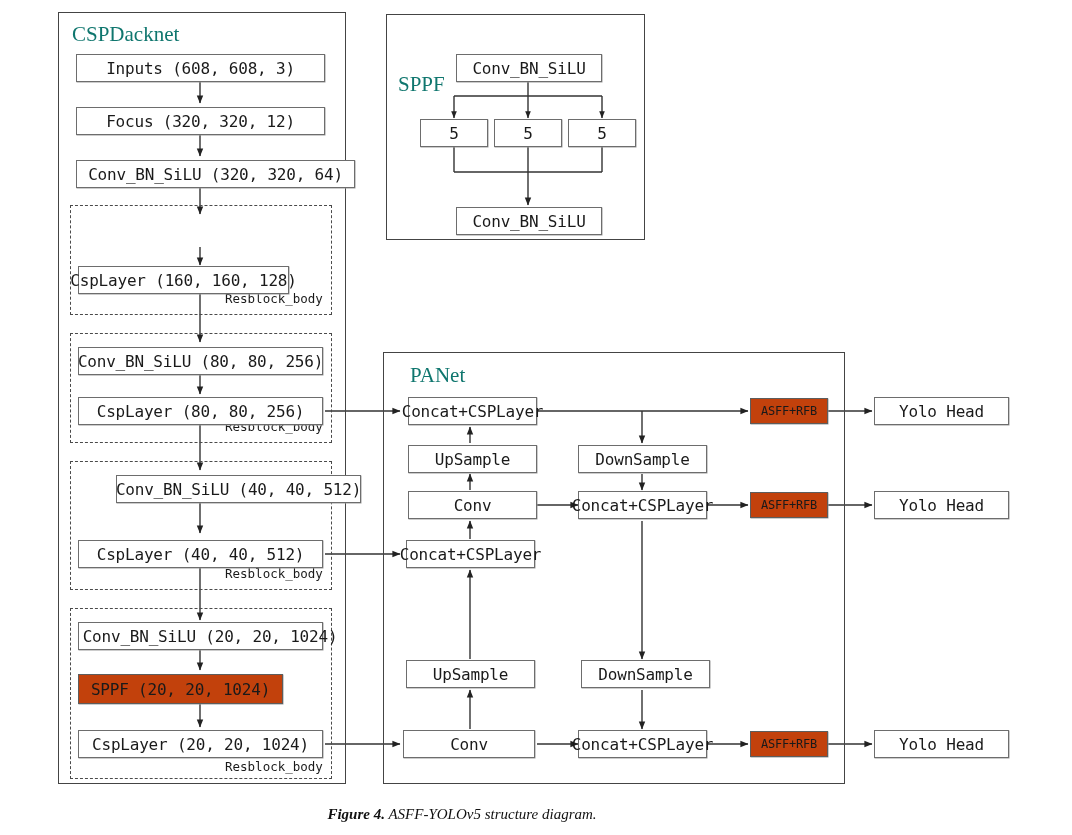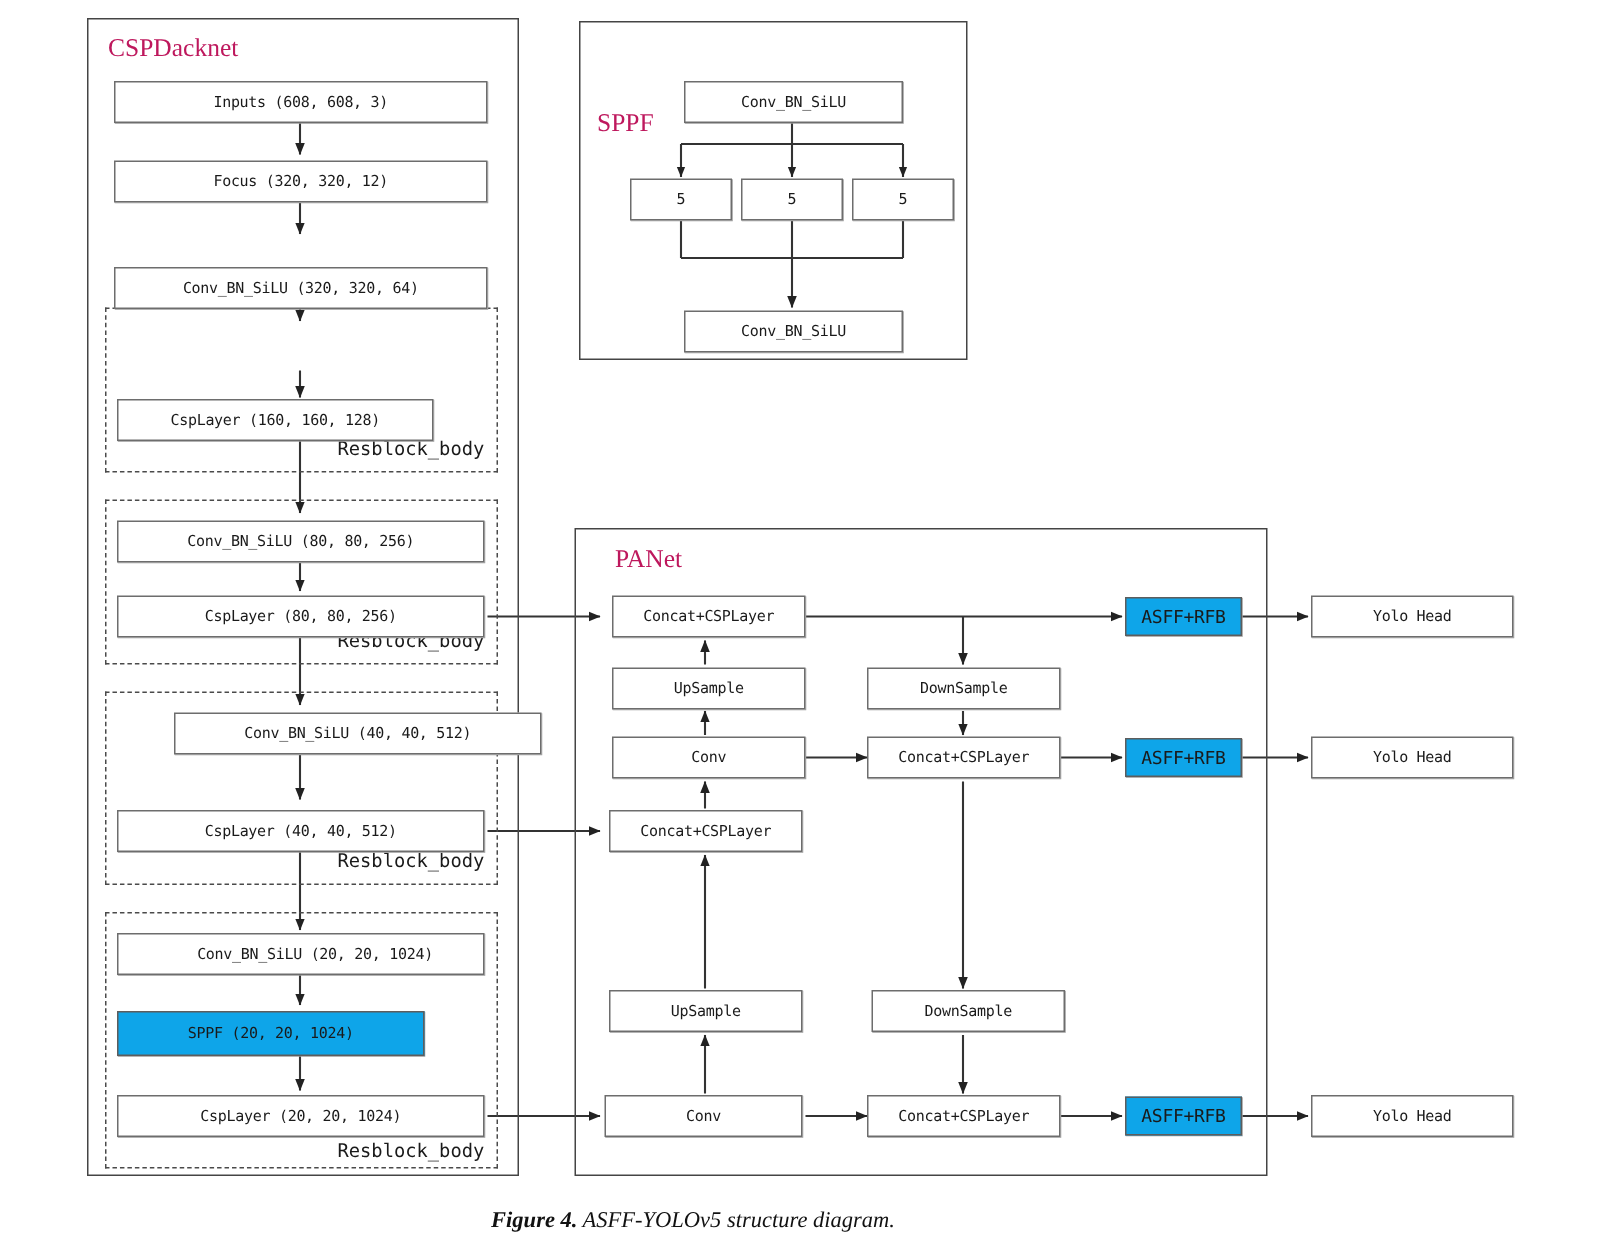--- a/index.html
+++ b/index.html
@@ -24,48 +24,48 @@
     width: 1072px;
     height: 800px;
   }
   
   .node {
     position: absolute;
     box-sizing: border-box;
     border: 1px solid #6d6d6d;
     background: #ffffff;
     font-family: "DejaVu Sans Mono", monospace;
-    font-size: 10px;
+    font-size: 16px;
     color: #1a1a1a;
     display: flex;
     align-items: center;
     justify-content: center;
     white-space: nowrap;
     letter-spacing: -0.2px;
     box-shadow: 0.5px 0.5px 0 #9a9a9a;
   }
   .node.pink {
-    background: #0ea5e9;
+    background: #c2410c;
     border-color: #5d5d5d;
   }
   .node.small {
     font-size: 12px;
   }
   
   .frame {
     position: absolute;
     box-sizing: border-box;
     border: 1px solid #444;
     background: transparent;
   }
   .frame-title {
     position: absolute;
     font-family: "Liberation Serif", serif;
-    font-size: 17px;
-    color: #be185d;
+    font-size: 21px;
+    color: #0f766e;
     white-space: nowrap;
   }
   .dashed {
     position: absolute;
     box-sizing: border-box;
     border: 1.5px dashed #4a4a4a;
     background: transparent;
   }
   .dashed-label {
     position: absolute;
@@ -198,21 +198,21 @@
     <div class="dashed-label" style="left:225px; top:419px;">Resblock_body</div>
 
     <div class="dashed" style="left:70px; top:461px; width:262px; height:129px;"></div>
     <div class="dashed-label" style="left:225px; top:566px;">Resblock_body</div>
 
     <div class="dashed" style="left:70px; top:608px; width:262px; height:171px;"></div>
     <div class="dashed-label" style="left:225px; top:759px;">Resblock_body</div>
 
     <div class="node" style="left:76px; top:54px; width:249px; height:28px;">Inputs (608, 608, 3)</div>
     <div class="node" style="left:76px; top:107px; width:249px; height:28px;">Focus (320, 320, 12)</div>
-    <div class="node" style="left:76px; top:178px; width:249px; height:28px;">Conv_BN_SiLU (320, 320, 64)</div>
+    <div class="node" style="left:76px; top:160px; width:279px; height:28px;">Conv_BN_SiLU (320, 320, 64)</div>
     <div class="node" style="left:78px; top:266px; width:211px; height:28px;">CspLayer (160, 160, 128)</div>
     <div class="node" style="left:78px; top:347px; width:245px; height:28px;">Conv_BN_SiLU (80, 80, 256)</div>
     <div class="node" style="left:78px; top:397px; width:245px; height:28px;">CspLayer (80, 80, 256)</div>
     <div class="node" style="left:78px; top:475px; width:245px; height:28px;margin-left:38px;">Conv_BN_SiLU (40, 40, 512)</div>
     <div class="node" style="left:78px; top:540px; width:245px; height:28px;">CspLayer (40, 40, 512)</div>
     <div class="node" style="left:78px; top:622px; width:245px; height:28px;padding-left:19px;">Conv_BN_SiLU (20, 20, 1024)</div>
     <div class="node pink" style="left:78px; top:674px; width:205px; height:30px;">SPPF (20, 20, 1024)</div>
     <div class="node" style="left:78px; top:730px; width:245px; height:28px;">CspLayer (20, 20, 1024)</div>
 
     <div class="frame" style="left:386px; top:14px; width:259px; height:226px;"></div>

